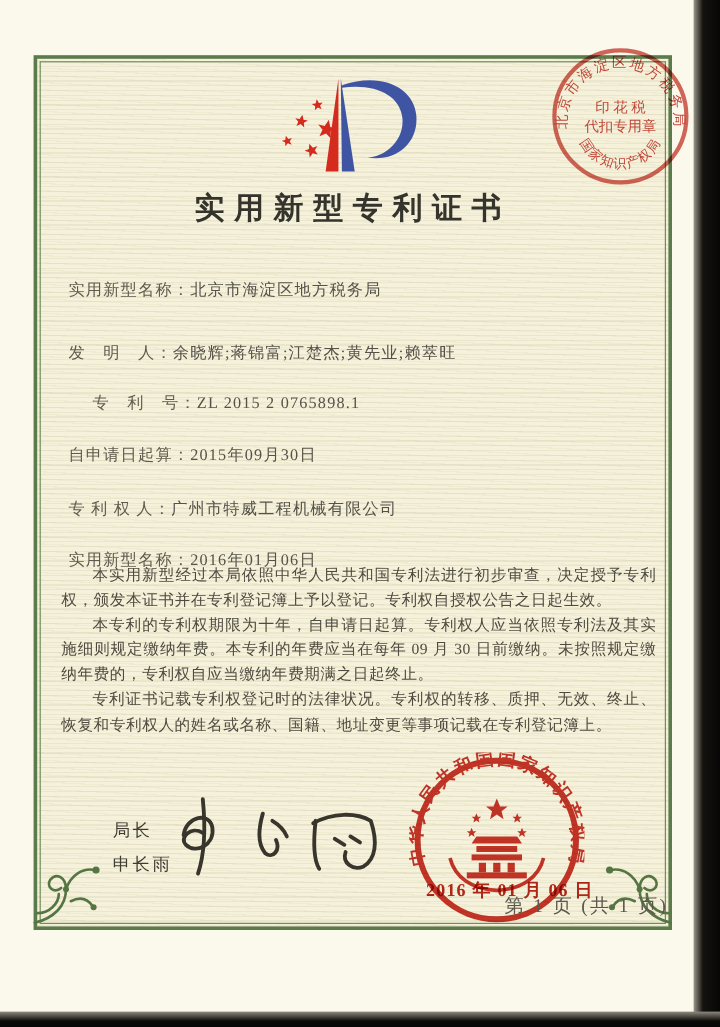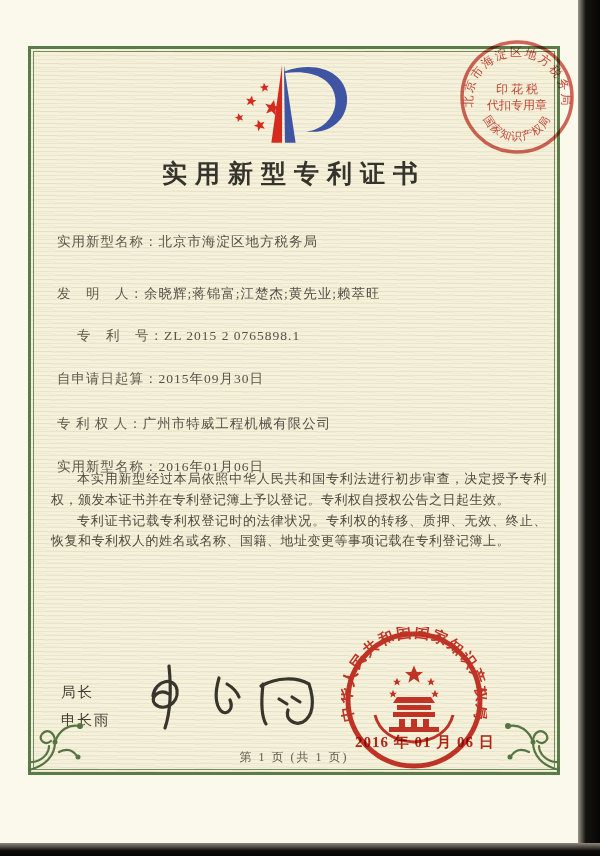--- a/index.html
+++ b/index.html
@@ -26,27 +26,27 @@
          font-size:25px;font-weight:bold;letter-spacing:8px;color:#34332c;}
   .fields{position:absolute;left:26px;top:0;width:480px;font-size:13.5px;color:#59564a;letter-spacing:1px;}
   .frow{position:absolute;left:0;white-space:nowrap;}
   .frow .lab{color:#5e5b4e;}
   .frow .val{color:#55524a;}
   .paras{position:absolute;left:20px;top:420px;width:496px;font-size:13px;line-height:1.6;
          color:#4e4b40;text-align:justify;letter-spacing:0.5px;}
   .paras p{margin:0;text-indent:2em;}
   .signer{position:absolute;left:30px;top:634px;font-size:14.5px;color:#3f3d33;letter-spacing:2px;
           font-family:"Liberation Sans","DejaVu Sans",sans-serif;}
-  .signer div{margin-bottom:9px;}
+  .signer div{margin-bottom:9px;margin-left:33px;}
   .sig-svg{position:absolute;left:100px;top:605px;}
   .big-seal{position:absolute;left:310px;top:578px;mix-blend-mode:multiply;opacity:0.93;}
   .seal-date{position:absolute;left:324px;top:684px;font-size:15px;font-weight:bold;color:#b8291c;
              letter-spacing:1px;mix-blend-mode:multiply;white-space:nowrap;}
   .tax-stamp{position:absolute;left:424px;top:-14px;mix-blend-mode:multiply;opacity:0.9;}
-  .footer{position:absolute;left:0;bottom:6px;width:100%;text-align:center;font-size:12px;color:#5c594c;letter-spacing:2px;}
+  .footer{position:absolute;left:0;bottom:6px;width:100%;text-align:right;font-size:16px;color:#5c594c;letter-spacing:2px;}
   .flourish{position:absolute;bottom:-6px;}
   .flourish.bl{left:-6px;}
   .flourish.br{right:-6px;transform:scaleX(-1);}
   svg text{font-family:"Liberation Serif","DejaVu Serif",serif;}
 </style>
 </head>
 <body>
 
 <div class="paper">
 
@@ -94,20 +94,21 @@
       <div class="frow" style="top:184px;"><span class="lab">实用新型名称：</span><span class="val">北京市海淀区地方税务局</span></div>
       <div class="frow" style="top:236px;"><span class="lab">发　明　人：</span><span class="val">余晓辉;蒋锦富;江楚杰;黄先业;赖萃旺</span></div>
       <div class="frow" style="top:278px;margin-left:20px;"><span class="lab">专　利　号：</span><span class="val">ZL 2015 2 0765898.1</span></div>
       <div class="frow" style="top:321px;"><span class="lab">自申请日起算：</span><span class="val">2015年09月30日</span></div>
       <div class="frow" style="top:366px;"><span class="lab">专 利 权 人：</span><span class="val">广州市特威工程机械有限公司</span></div>
       <div class="frow" style="top:409px;"><span class="lab">实用新型名称：</span><span class="val">2016年01月06日</span></div>
     </div>
 
     <div class="paras">
       <p>本实用新型经过本局依照中华人民共和国专利法进行初步审查，决定授予专利权，颁发本证书并在专利登记簿上予以登记。专利权自授权公告之日起生效。</p>
+      <p>本专利的专利权期限为十年，自申请日起算。专利权人应当依照专利法及其实施细则规定缴纳年费。本专利的年费应当在每年 09 月 30 日前缴纳。未按照规定缴纳年费的，专利权自应当缴纳年费期满之日起终止。</p>
       <p>专利证书记载专利权登记时的法律状况。专利权的转移、质押、无效、终止、恢复和专利权人的姓名或名称、国籍、地址变更等事项记载在专利登记簿上。</p>
     </div>
 
     <div class="signer">
       <div>局长</div>
       <div>申长雨</div>
     </div>
 
     <div class="sig-svg">
       <svg width="200" height="85" viewBox="0 0 200 85">

